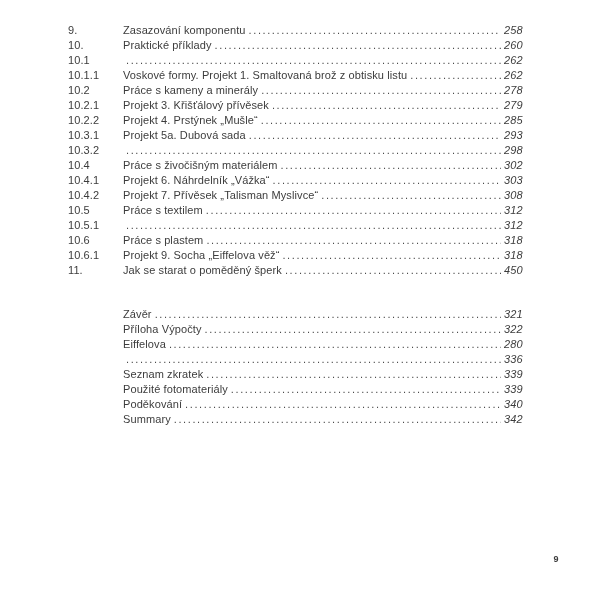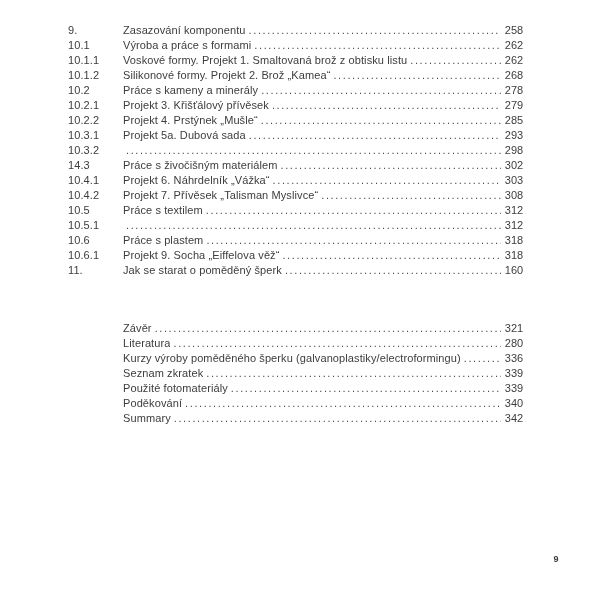--- a/index.html
+++ b/index.html
@@ -21,21 +21,21 @@
   .toc {
     position: absolute;
     left: 68px;
     top: 23px;
     width: 456px; 
   }
   .toc-block {
     display: block;
   }
   .toc-block.second {
-    margin-top: 43px;
+    margin-top: 29px;
   }
   .toc-row {
     display: flex;
     align-items: baseline;
     height: 15px;
     line-height: 15px;
     font-size: 11px;
     letter-spacing: 0.1px;
     white-space: nowrap;
   }
@@ -57,21 +57,22 @@
     min-width: 8px;
   }
   .toc-leader::after {
     content: "......................................................................................................................................";
     letter-spacing: 1.6px;
     font-size: 11px;
   }
   .toc-page {
     flex: 0 0 auto;
     min-width: 20px;
-    text-align: center;
+    text-align: left;
+    font-style: italic;
   }
   .folio {
     position: absolute;
     left: 549px;
     top: 553px;
     width: 14px;
     text-align: center;
     font-size: 9px;
     font-weight: bold;
     color: #3c3c3c;
@@ -85,41 +86,40 @@
 
   <div class="toc">
     <div class="toc-block first" id="toc-numbered">
   <div class="toc-row">
     <span class="toc-num">9.</span>
     <span class="toc-title">Zasazování komponentu</span>
     <span class="toc-leader"></span>
     <span class="toc-page">258</span>
   </div>
 
+  <div class="toc-row">
+    <span class="toc-num">10.</span>
+    <span class="toc-title">Praktické příklady</span>
+    <span class="toc-leader"></span>
+    <span class="toc-page">260</span>
+  </div>
 
   <div class="toc-row">
     <span class="toc-num">10.1</span>
-    <span class="toc-title">Výroba a práce s formami</span>
     <span class="toc-leader"></span>
     <span class="toc-page">262</span>
   </div>
 
   <div class="toc-row">
     <span class="toc-num">10.1.1</span>
     <span class="toc-title">Voskové formy. Projekt 1. Smaltovaná brož z obtisku listu</span>
     <span class="toc-leader"></span>
     <span class="toc-page">262</span>
   </div>
 
-  <div class="toc-row">
-    <span class="toc-num">10.1.2</span>
-    <span class="toc-title">Silikonové formy. Projekt 2. Brož „Kamea“</span>
-    <span class="toc-leader"></span>
-    <span class="toc-page">268</span>
-  </div>
 
   <div class="toc-row">
     <span class="toc-num">10.2</span>
     <span class="toc-title">Práce s kameny a minerály</span>
     <span class="toc-leader"></span>
     <span class="toc-page">278</span>
   </div>
 
   <div class="toc-row">
     <span class="toc-num">10.2.1</span>
@@ -143,21 +143,21 @@
     <span class="toc-page">293</span>
   </div>
 
   <div class="toc-row">
     <span class="toc-num">10.3.2</span>
     <span class="toc-leader"></span>
     <span class="toc-page">298</span>
   </div>
 
   <div class="toc-row">
-    <span class="toc-num">14.3</span>
+    <span class="toc-num">10.4</span>
     <span class="toc-title">Práce s živočišným materiálem</span>
     <span class="toc-leader"></span>
     <span class="toc-page">302</span>
   </div>
 
   <div class="toc-row">
     <span class="toc-num">10.4.1</span>
     <span class="toc-title">Projekt 6. Náhrdelník „Vážka“</span>
     <span class="toc-leader"></span>
     <span class="toc-page">303</span>
@@ -194,43 +194,48 @@
     <span class="toc-num">10.6.1</span>
     <span class="toc-title">Projekt 9. Socha „Eiffelova věž“</span>
     <span class="toc-leader"></span>
     <span class="toc-page">318</span>
   </div>
 
   <div class="toc-row">
     <span class="toc-num">11.</span>
     <span class="toc-title">Jak se starat o poměděný šperk</span>
     <span class="toc-leader"></span>
-    <span class="toc-page">160</span>
+    <span class="toc-page">450</span>
   </div>
 </div>
     <div class="toc-block second" id="toc-unnumbered">
   <div class="toc-row">
     <span class="toc-num"></span>
     <span class="toc-title">Závěr</span>
     <span class="toc-leader"></span>
     <span class="toc-page">321</span>
   </div>
 
-
-
-  <div class="toc-row">
-    <span class="toc-num"></span>
-    <span class="toc-title">Literatura</span>
+  <div class="toc-row">
+    <span class="toc-num"></span>
+    <span class="toc-title">Příloha Výpočty</span>
+    <span class="toc-leader"></span>
+    <span class="toc-page">322</span>
+  </div>
+
+
+  <div class="toc-row">
+    <span class="toc-num"></span>
+    <span class="toc-title">Eiffelova</span>
     <span class="toc-leader"></span>
     <span class="toc-page">280</span>
   </div>
 
   <div class="toc-row">
     <span class="toc-num"></span>
-    <span class="toc-title">Kurzy výroby poměděného šperku (galvanoplastiky/electroformingu)</span>
     <span class="toc-leader"></span>
     <span class="toc-page">336</span>
   </div>
 
 
   <div class="toc-row">
     <span class="toc-num"></span>
     <span class="toc-title">Seznam zkratek</span>
     <span class="toc-leader"></span>
     <span class="toc-page">339</span>

